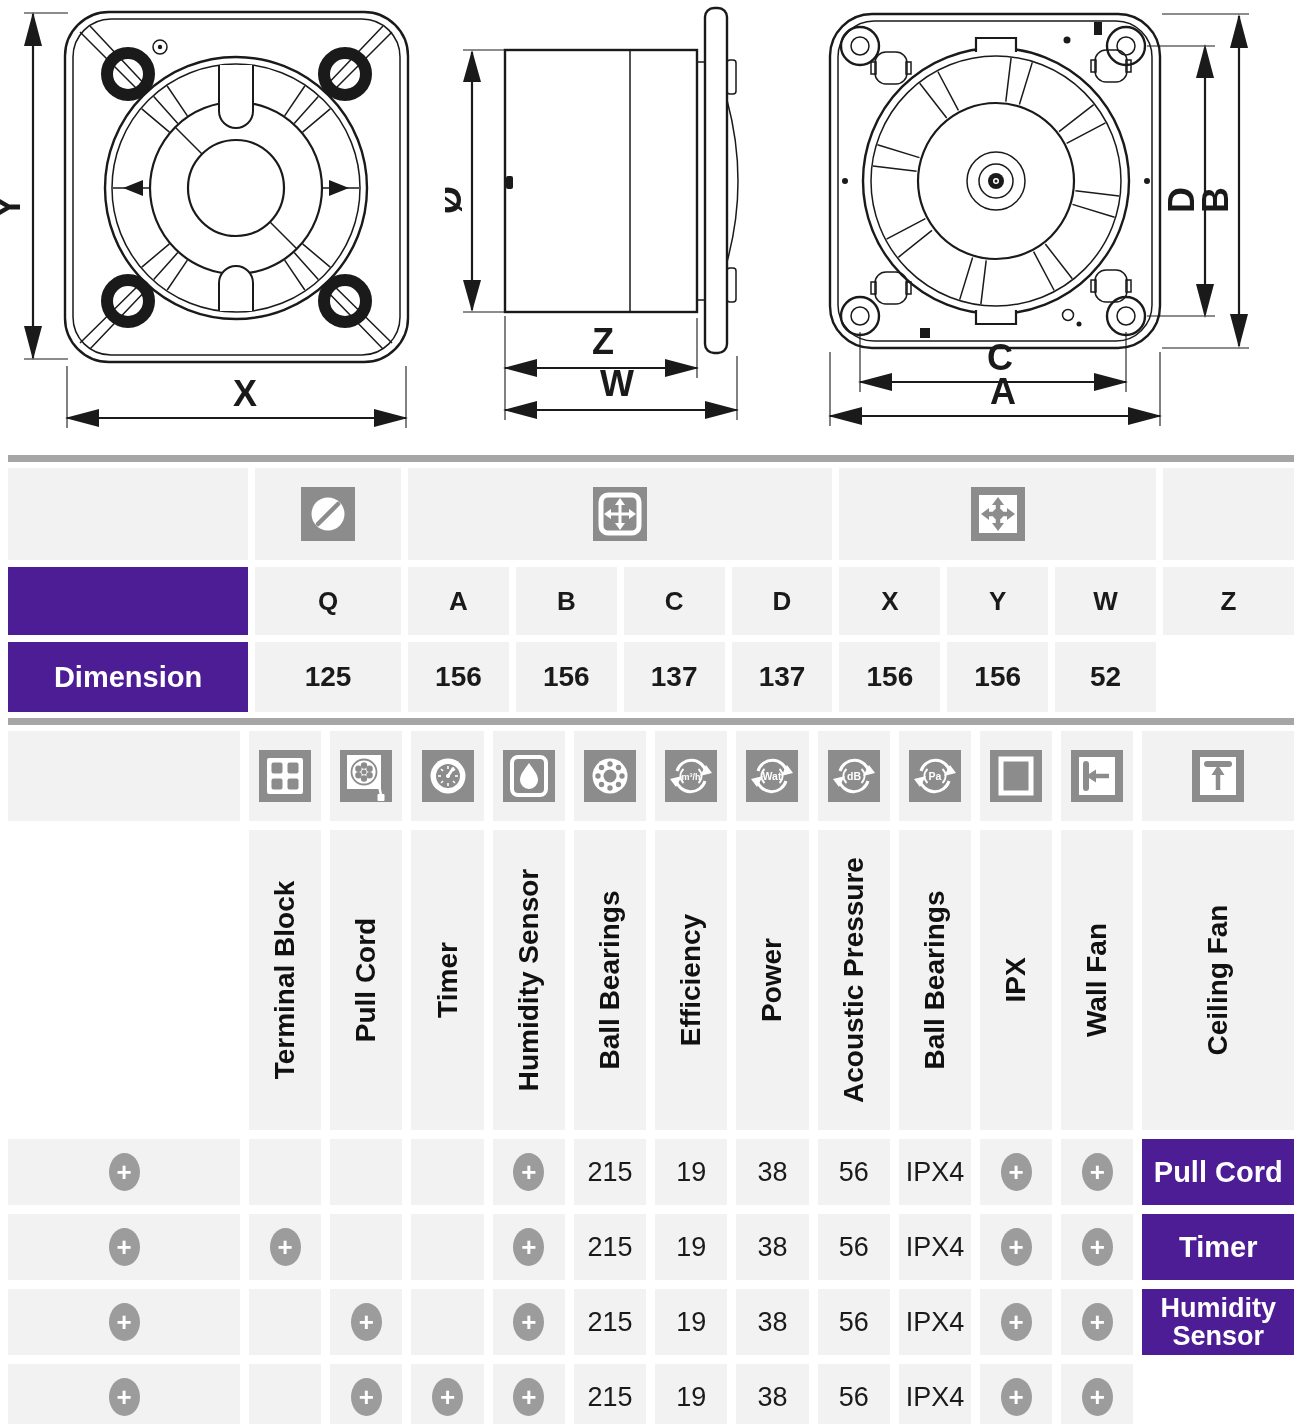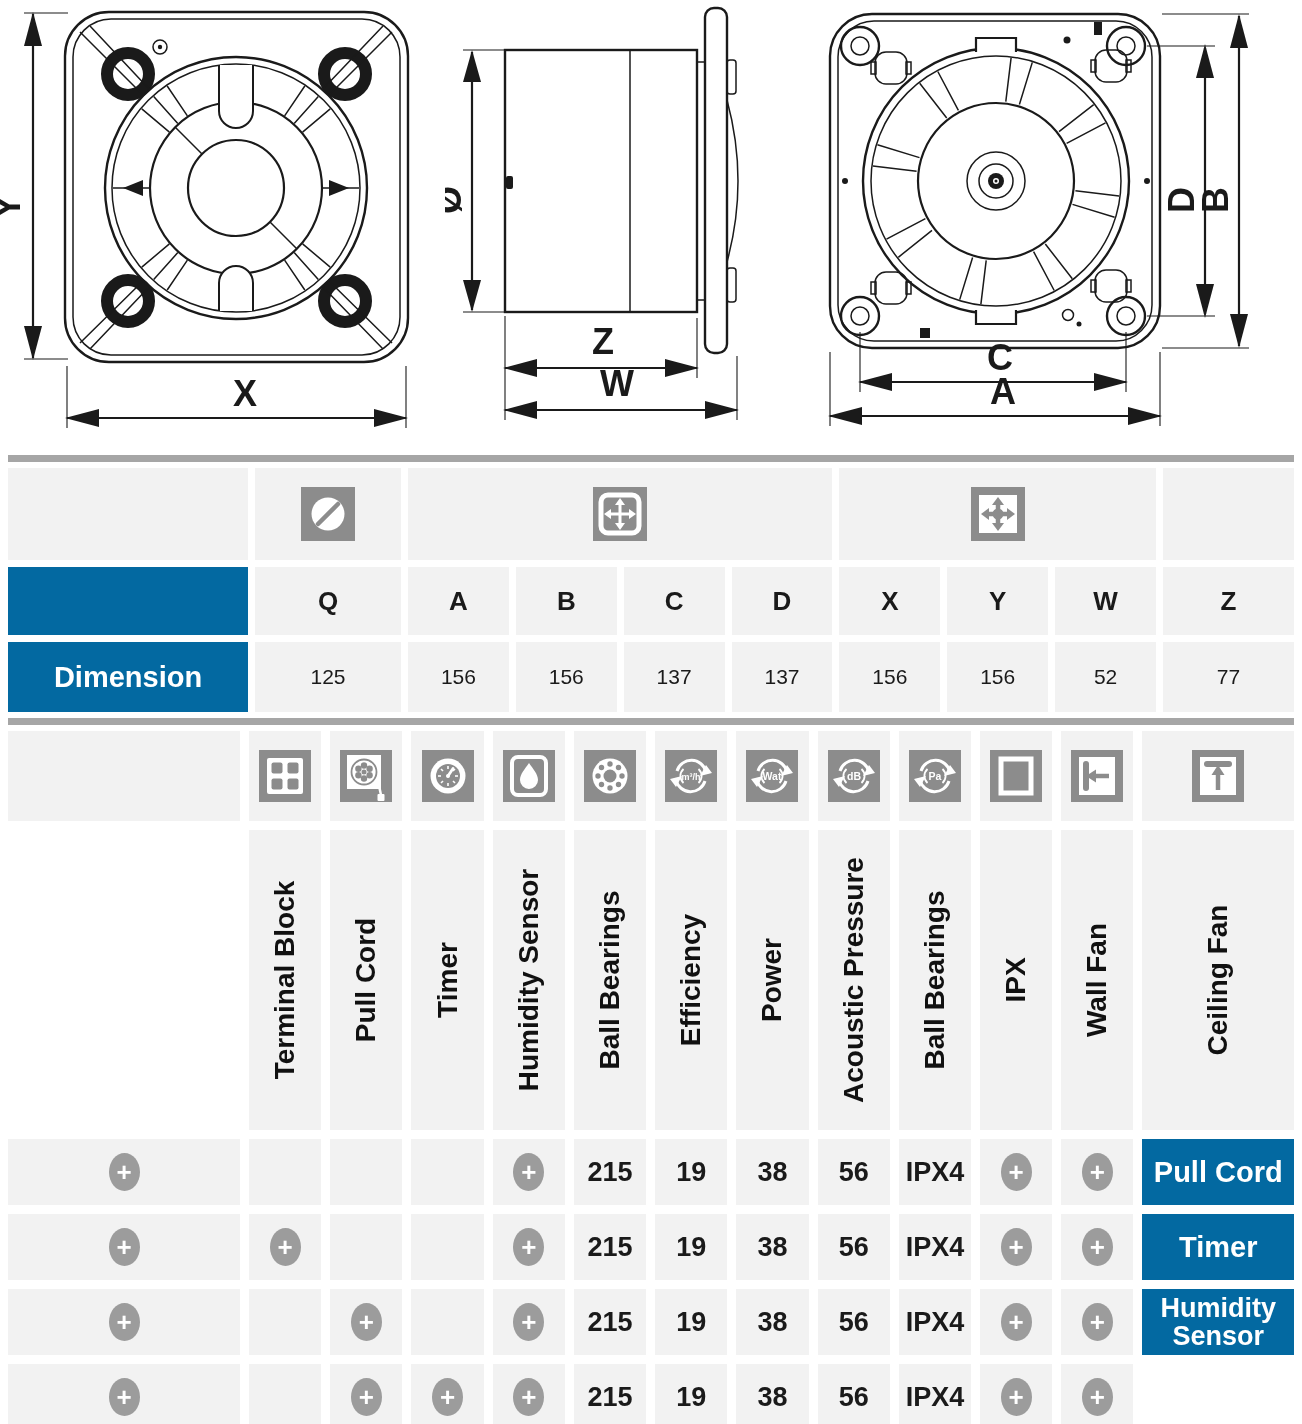--- a/index.html
+++ b/index.html
@@ -17,29 +17,29 @@
   svg .dimtxt{font-family:"Liberation Sans",sans-serif;font-weight:700;font-size:36px;fill:#1a1a1a;}
   
   .tbl{position:absolute;left:8px;width:1286px;}
   .bar{height:7px;background:#A6A6A6;margin-bottom:6px;}
   .dim-grid{display:grid;grid-template-columns:240px 146px repeat(7,1fr) 131px;
             grid-template-rows:92px 68px 70px;gap:7px;}
   .feat-grid{display:grid;grid-template-columns:232px repeat(12,1fr);
              grid-template-rows:90px 300px 66px 66px 66px 66px;gap:9px;}
   .cell{background:#F2F2F2;display:flex;align-items:center;justify-content:center;}
   .cell.white{background:#fff;}
-  .blue{background:#0369a1;color:#fff;font-weight:700;font-size:29px;
+  .blue{background:#4c1d95;color:#fff;font-weight:700;font-size:29px;
         display:flex;align-items:center;justify-content:center;text-align:center;line-height:1.05;}
   .letter{font-weight:700;font-size:26px;}
-  .val{font-size:21px;font-weight:400;}
+  .val{font-size:28px;font-weight:700;}
   .g3{grid-column:3/7;} .g4{grid-column:7/10;}
   .rotlbl{position:relative;}
   .rotlbl span{position:absolute;top:50%;left:50%;transform:translate(-50%,-50%) rotate(-90deg);
                white-space:nowrap;font-weight:700;font-size:28px;color:#111;}
-  .cellv{font-size:27px;font-weight:700;display:flex;align-items:center;justify-content:center;}
+  .cellv{font-size:27px;font-weight:400;display:flex;align-items:center;justify-content:center;}
   .cellv.plus{width:31px;height:38px;border-radius:50%;background:#9C9C9C;color:#fff;
               font-size:26px;font-weight:700;}
   svg .unit{font-family:"Liberation Sans",sans-serif;font-weight:700;fill:#fff;}
   svg .unit.small{font-size:9px;} svg .unit.big{font-size:10.5px;}
 </style>
 </head>
 <body>
 
 <div class="page">
 
@@ -241,21 +241,20 @@
 
       <div class="blue">Dimension</div>
       <div class="cell val">125</div>
       <div class="cell val">156</div>
       <div class="cell val">156</div>
       <div class="cell val">137</div>
       <div class="cell val">137</div>
       <div class="cell val">156</div>
       <div class="cell val">156</div>
       <div class="cell val">52</div>
-      <div class="cell val">77</div>
     </div>
   </div>
 
   <div class="tbl" style="top:718px;">
     <div class="bar"></div>
     <div class="feat-grid">
 
       <div class="cell"></div>
       <div class="cell">
           <svg width="52" height="52" viewBox="0 0 52 52">

